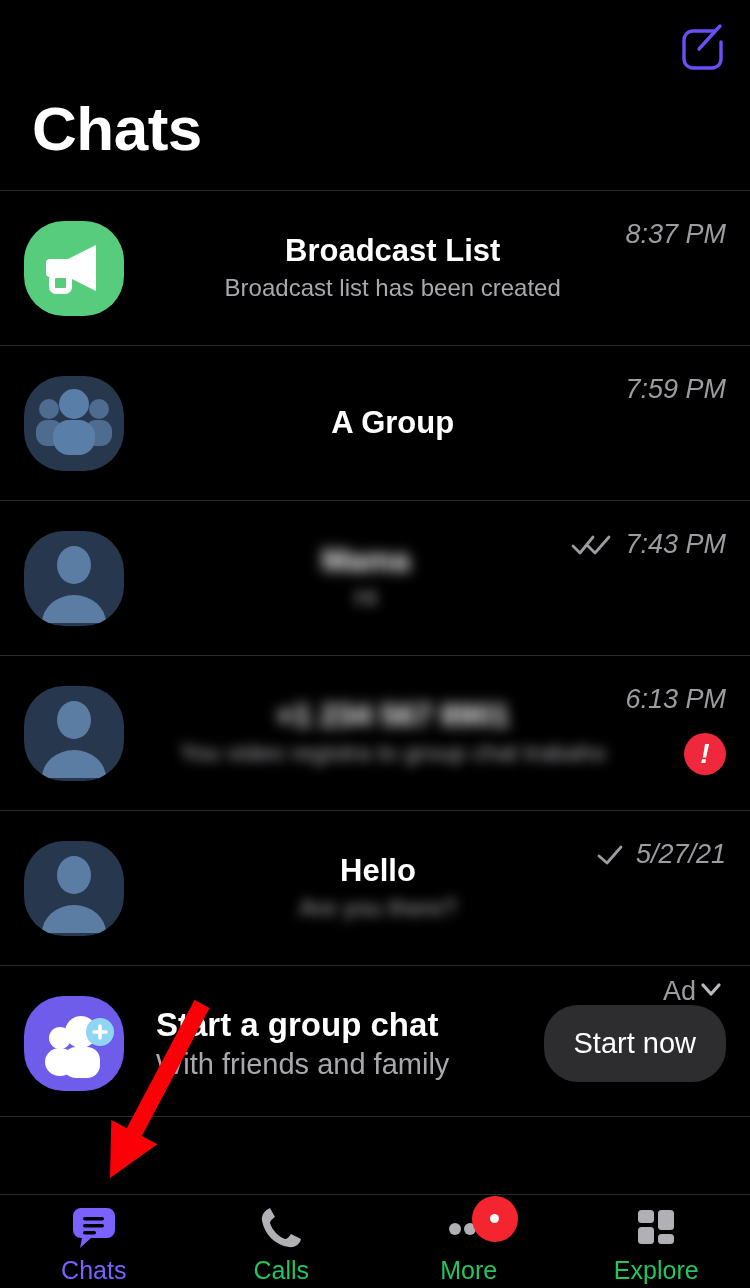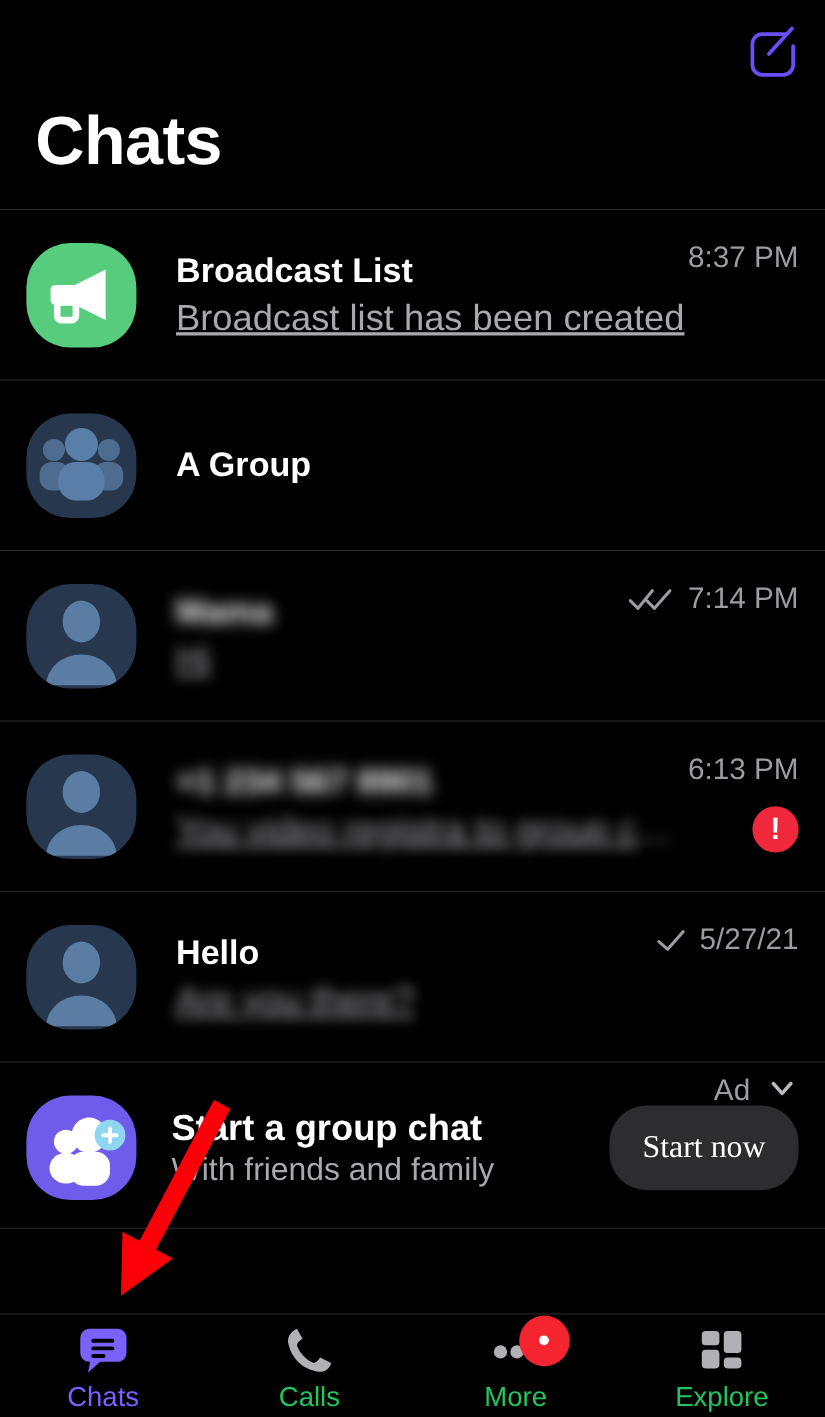--- a/index.html
+++ b/index.html
@@ -30,73 +30,72 @@
   .avatar {
     width:100px; height:95px; flex:0 0 100px;
     border-radius:40% / 42%;
     display:flex; align-items:center; justify-content:center;
     position:relative; overflow:hidden;
   }
   .av-broadcast { background:#57cc7c; }
   .av-person, .av-group { background:#27384e; }
   .av-ad { background:#6f5ceb; }
 
-  .row-mid { flex:1 1 auto; min-width:0; padding-left:36px; }
+  .row-mid { flex:1 1 auto; min-width:0; padding-left:36px;text-align:center; }
   .row-title {
     font-size:31px; font-weight:bold; color:#fff;
     white-space:nowrap; overflow:hidden; text-overflow:ellipsis;
     line-height:1.15;
   }
   .row-sub {
-    font-size:33px; color:#a8a8ad; margin-top:5px;
+    font-size:24px; color:#a8a8ad; margin-top:5px;
     white-space:nowrap; overflow:hidden; text-overflow:ellipsis;
     line-height:1.2;
-    text-decoration:underline;
   }
   .row-sub .sender { color:#e9e9ee; }
 
   .row-right {
     flex:0 0 auto; display:flex; flex-direction:column;
     align-items:flex-end; align-self:flex-start;
-    padding-top:28px; gap:18px;
+    padding-top:28px; gap:18px;font-style:italic;
   }
   .meta-line { display:flex; align-items:center; gap:12px; }
   .row-time { font-size:27px; color:#9c9ca1; white-space:nowrap; }
   .ticks { display:inline-block; line-height:0; }
   .err-badge {
     width:42px; height:42px; border-radius:50%;
     background:#f0283c; color:#fff;
     font-size:28px; font-weight:bold;
     display:flex; align-items:center; justify-content:center;
     align-self:flex-end;
   }
 
   
   .blur-strong { filter:blur(7px); }
   .blur-sub { filter:blur(6px); }
 
   
   .ad-block { position:relative; height:150px; }
   .ad-head {
     position:absolute; right:24px; top:8px;
-    display:flex; align-items:center; gap:14px;margin-left:21px;
+    display:flex; align-items:center; gap:0;margin-left:21px;
   }
   .ad-label { font-size:27px; color:#9c9ca1; }
   .ad-row {
     position:absolute; left:0; right:0; top:30px;
     display:flex; align-items:center; padding:0 24px;
   }
   .ad-mid { flex:1 1 auto; min-width:0; padding-left:32px; }
   .ad-title { font-size:33px; font-weight:bold; color:#fff; line-height:1.15; }
   .ad-sub { font-size:29px; color:#a8a8ad; margin-top:4px; }
   .ad-cta {
     flex:0 0 auto; background:#2d2d30; color:#fff;
     font-size:29px; border:none; border-radius:34px;
     padding:22px 30px; cursor:pointer;
-    font-family:Liberation Serif, serif;
+    font-family:Liberation Sans, sans-serif;
   }
 
   .empty-strip { height:73px; }
 
   
   .bottomnav {
     position:absolute; left:0; bottom:0; width:750px; height:94px;
     border-top:1px solid #2a2a2a;
     display:flex;
   }
@@ -161,40 +160,45 @@
             <circle cx="75" cy="33" r="10" fill="#4e6c90"></circle>
             <rect x="12" y="44" width="27" height="26" rx="11" fill="#4e6c90"></rect>
             <rect x="61" y="44" width="27" height="26" rx="11" fill="#4e6c90"></rect>
             <circle cx="50" cy="28" r="15" fill="#597fa8"></circle>
             <rect x="29" y="44" width="42" height="35" rx="16" fill="#597fa8"></rect>
           </svg>
         </div>
         <div class="row-mid">
           <div class="row-title">A Group</div>
         </div>
+        <div class="row-right">
+          <div class="meta-line">
+            <span class="row-time">7:59 PM</span>
+          </div>
+        </div>
       </div>
       <div class="hdiv"></div>
       <div class="chat-row">
         <div class="avatar av-person">
           <svg viewBox="0 0 100 95" width="100" height="95">
             <ellipse cx="50" cy="34" rx="17" ry="19" fill="#5b7da4"></ellipse>
             <path d="M18 92 a32 28 0 0 1 64 0 Z" fill="#5b7da4"></path>
           </svg>
         </div>
         <div class="row-mid">
           <div class="row-title blur-strong">Mama</div>
           <div class="row-sub blur-sub">Hi</div>
         </div>
         <div class="row-right">
           <div class="meta-line">
             <span class="ticks"><svg viewBox="0 0 42 26" width="42" height="26">
                 <path d="M2 14 L9 21 L22 5" fill="none" stroke="#9c9ca1" stroke-width="2.8" stroke-linecap="round" stroke-linejoin="round"></path>
                 <path d="M17 14 L24 21 L38 5" fill="none" stroke="#9c9ca1" stroke-width="2.8" stroke-linecap="round" stroke-linejoin="round"></path>
               </svg></span>
-            <span class="row-time">7:14 PM</span>
+            <span class="row-time">7:43 PM</span>
           </div>
         </div>
       </div>
       <div class="hdiv"></div>
       <div class="chat-row">
         <div class="avatar av-person">
           <svg viewBox="0 0 100 95" width="100" height="95">
             <ellipse cx="50" cy="34" rx="17" ry="19" fill="#5b7da4"></ellipse>
             <path d="M18 92 a32 28 0 0 1 64 0 Z" fill="#5b7da4"></path>
           </svg>

